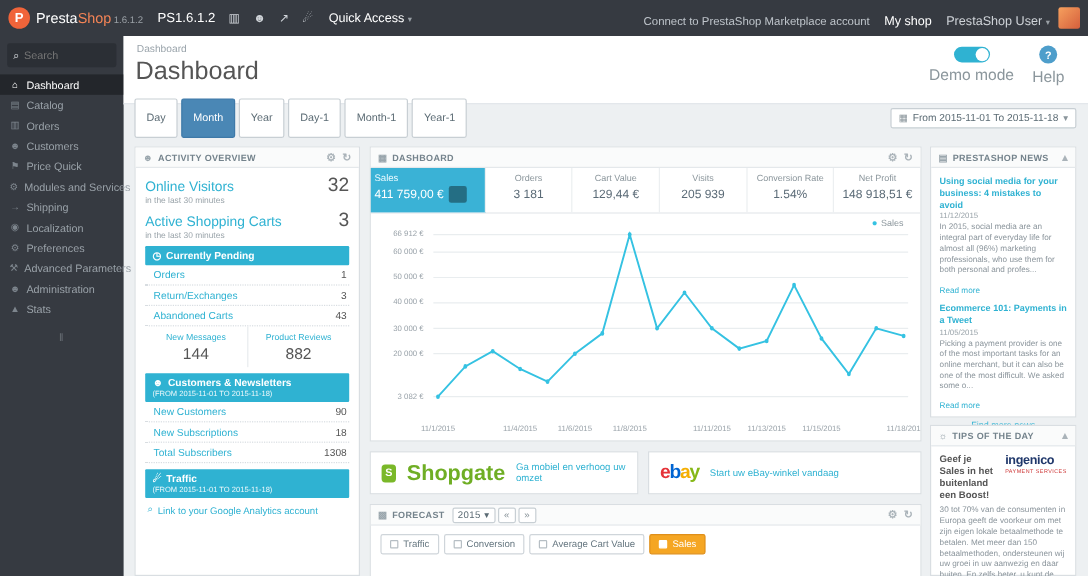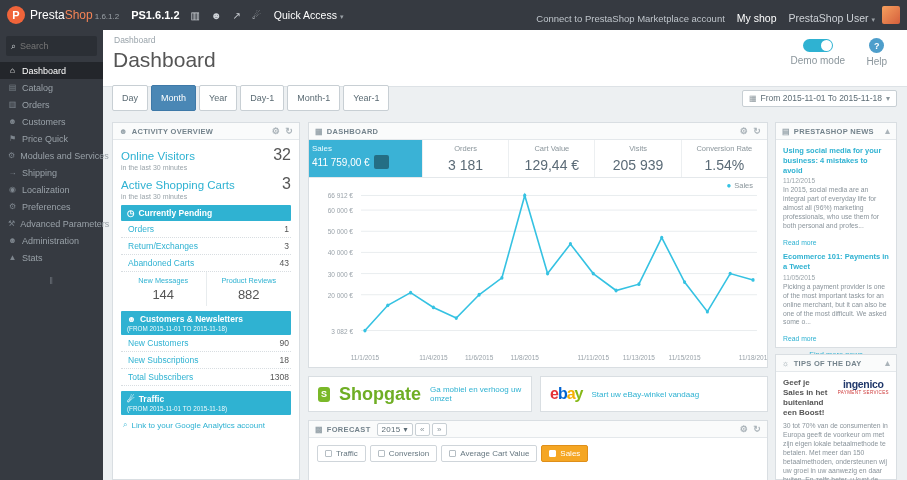--- a/index.html
+++ b/index.html
@@ -5,21 +5,21 @@
   *{box-sizing:border-box;margin:0;padding:0}
   body{font-family:"Liberation Sans",sans-serif;background:#555}
   .screen{position:relative;width:907px;height:480px;background:#edf0f2;overflow:hidden;font-family:"Liberation Sans",sans-serif}
 
   
   .topbar{position:absolute;left:0;top:0;width:907px;height:30px;background:#363a41;display:flex;align-items:center;color:#fff;z-index:50}
   .logo{width:18px;height:18px;border-radius:50%;background:#f0643a;color:#fff;font-size:11px;font-weight:bold;display:flex;align-items:center;justify-content:center;margin-left:7px}
   .brand{font-size:12px;margin-left:5px;white-space:nowrap}
   .brand .shop{color:#f58456}
   .brand .ver{font-size:8px;color:#9aa0a6;margin-left:2px}
-  .ps-ver{font-size:11px;font-weight:bold;margin-left:12px}
+  .ps-ver{font-size:11px;font-weight:normal;margin-left:12px}
   .tb-ico{margin-left:11px;font-size:10px;color:#cfd3d8;cursor:pointer}
   .quick{margin-left:13px;font-size:10.5px;color:#fff;cursor:pointer}
   .tb-right{margin-left:auto;display:flex;align-items:flex-end}
   .marketplace{font-size:9.5px;color:#bfc5cb;cursor:pointer}
   .myshop{font-size:10.5px;color:#fff;margin:0 12px;cursor:pointer}
   .userlbl{font-size:10.5px;color:#cfd3d8;cursor:pointer}
   .avatar{width:18px;height:18px;margin:0 7px;border-radius:2px;background:linear-gradient(135deg,#f6a05e,#d55f3c);cursor:pointer}
   .caret{font-size:7px;color:#9aa0a6;margin-left:3px}
 
   
@@ -33,27 +33,27 @@
   .nav-item.active .ico{color:#fff}
   .side-collapse{color:#6b7178;text-align:center;font-size:9px;margin-top:10px;cursor:pointer;letter-spacing:1px}
 
   
   .page-head{position:absolute;left:103px;top:30px;width:804px;height:57px;background:#fff;border-bottom:1px solid #dde2e6}
   .breadcrumb{position:absolute;left:11px;top:5px;font-size:8.5px;color:#9aa4ab}
   .page-title{position:absolute;left:10px;top:18px;font-size:21px;color:#555;font-weight:400}
   .demo{position:absolute;right:62px;top:9px;text-align:center;cursor:pointer}
   .toggle{width:30px;height:13px;background:#2fb2d2;border-radius:7px;position:relative;margin:0 auto}
   .toggle::after{content:"";position:absolute;right:1px;top:1px;width:11px;height:11px;background:#fff;border-radius:50%}
-  .tiny-lbl{font-size:10px;color:#8b969c;margin-top:3px}
+  .tiny-lbl{font-size:13px;color:#8b969c;margin-top:3px}
   .help{position:absolute;right:20px;top:8px;text-align:center;cursor:pointer}
   .help-circle{width:15px;height:15px;border-radius:50%;background:#4e9ecb;color:#fff;font-size:9px;font-weight:bold;display:flex;align-items:center;justify-content:center;margin:0 auto}
 
   
   .filter-bar{position:absolute;left:112px;top:89px;width:785px;height:18px;display:flex;align-items:center}
-  .fbtn{height:14px;padding:12px 9px;font-size:9px;border:1px solid #c8cfd4;background:#fff;color:#5b6b74;display:inline-flex;align-items:center;margin-right:3px;border-radius:2px;cursor:pointer}
+  .fbtn{height:33px;padding:0 9px;font-size:9px;border:1px solid #c8cfd4;background:#fff;color:#5b6b74;display:inline-flex;align-items:center;margin-right:3px;border-radius:2px;cursor:pointer}
   .fbtn.active{background:#4a87b5;border-color:#3e79a8;color:#fff}
   .date-box{margin-left:auto;height:17px;border:1px solid #c8cfd4;background:#fff;font-size:8.5px;color:#5b6b74;display:flex;align-items:center;padding:0 6px;gap:4px;border-radius:2px;cursor:pointer}
   .date-box .dico{color:#8b969c;font-size:8px}
 
   
   .panel{background:#fff;border:1px solid #d9dee2;position:absolute}
   .panel-head{height:17px;background:#fafbfb;border-bottom:1px solid #e4e8eb;display:flex;align-items:center;padding:0 6px;font-size:7.5px;font-weight:bold;color:#74838c;letter-spacing:.3px;white-space:nowrap}
   .ph-icon{margin-right:4px;color:#9aa6ad;font-size:8px}
   .ph-sp{flex:1}
   .tool{color:#aab3b9;font-size:9px;margin-left:5px;cursor:pointer}
@@ -77,21 +77,21 @@
   .notif-lbl{color:#2fb2d2;font-size:7.3px}
   .notif-val{color:#555;font-size:13px;margin-top:2px}
   .ga-link{color:#2fb2d2;font-size:8px;padding:5px 2px;display:flex;gap:4px;align-items:center;cursor:pointer}
 
   
   .p-dash{left:308px;top:122px;width:460px;height:246px}
   .kpis{display:flex;border-bottom:1px solid #e4e8eb;height:38px}
   .kpi{flex:1;padding:4px 3px;text-align:center;border-right:1px solid #eceff1;cursor:pointer}
   .kpi:last-child{border-right:0}
   .kpi .k-lbl{font-size:7.5px;color:#8b969c}
-  .kpi .k-val{font-size:14px;color:#5b6b77;margin-top:4px}
+  .kpi .k-val{font-size:10px;color:#5b6b77;margin-top:4px}
   .kpi.active{flex:1.35;background:#3ab2d6}
   .kpi.active .k-lbl{color:#eafaff;text-align:left;font-size:8px}
   .kpi.active .k-row{display:flex;align-items:center;gap:4px;margin-top:2px}
   .kpi.active .k-val{color:#fff;font-weight:normal;font-size:10px;margin-top:0}
   .kpi-mini{width:15px;height:14px;background:rgba(0,0,0,.38);border-radius:2px;flex:none}
   .chart-wrap{position:absolute;left:6px;right:6px;top:58px;bottom:4px}
   #y-ticks{position:absolute;left:0;top:2px;width:42px;bottom:20px}
   .y-tick{position:absolute;right:4px;transform:translateY(-50%);font-size:6.5px;color:#9aa3aa;white-space:nowrap}
   .plot{position:absolute;left:46px;right:4px;top:2px;bottom:20px}
   .plot svg{width:100%;height:100%;display:block}
@@ -125,21 +125,21 @@
   .news-body{padding:6px 7px}
   .news-title{color:#2fb2d2;font-size:7.5px;font-weight:bold;line-height:1.3;cursor:pointer}
   .news-date{font-size:6.5px;color:#9aa4aa;margin:2px 0}
   .news-ex{font-size:6.8px;color:#8a949b;line-height:1.32}
   .read-more{color:#2fb2d2;font-size:6.8px;display:inline-block;margin:2px 0 6px;cursor:pointer}
   .find-more{color:#2fb2d2;font-size:7.5px;text-align:center;display:block;margin-top:2px;cursor:pointer}
   .p-tips{left:775px;top:354px;width:122px;height:126px}
   .tips-body{padding:6px 7px}
   .tips-top{display:flex;gap:5px;align-items:flex-start}
   .tips-heading{font-size:8px;font-weight:bold;color:#555;line-height:1.25;flex:1}
-  .ing{text-align:center}
+  .ing{text-align:left}
   .ing-main{font-size:10.5px;font-weight:bold;color:#20386b;letter-spacing:-.3px}
   .ing-sub{font-size:4.5px;color:#c33;letter-spacing:.4px}
   .tips-text{font-size:6.8px;color:#8a949b;line-height:1.32;margin-top:4px}
 </style>
 </head>
 <body>
 
 <div class="screen">
 
   <div class="topbar">
@@ -352,20 +352,24 @@
         <div class="k-lbl">Cart Value</div>
         <div class="k-val">129,44 €</div>
       </div>
       <div class="kpi">
         <div class="k-lbl">Visits</div>
         <div class="k-val">205 939</div>
       </div>
       <div class="kpi">
         <div class="k-lbl">Conversion Rate</div>
         <div class="k-val">1.54%</div>
+      </div>
+      <div class="kpi">
+        <div class="k-lbl">Net Profit</div>
+        <div class="k-val">148 918,51 €</div>
       </div>
     </div>
     <div class="chart-wrap">
       <div class="legend">
         <span class="dot">●</span>
         <span>Sales</span>
       </div>
       <div id="y-ticks">
           <div class="y-tick" style="top: 7.78836%;">66 912 €</div>
           <div class="y-tick" style="top: 16.9312%;">60 000 €</div>

